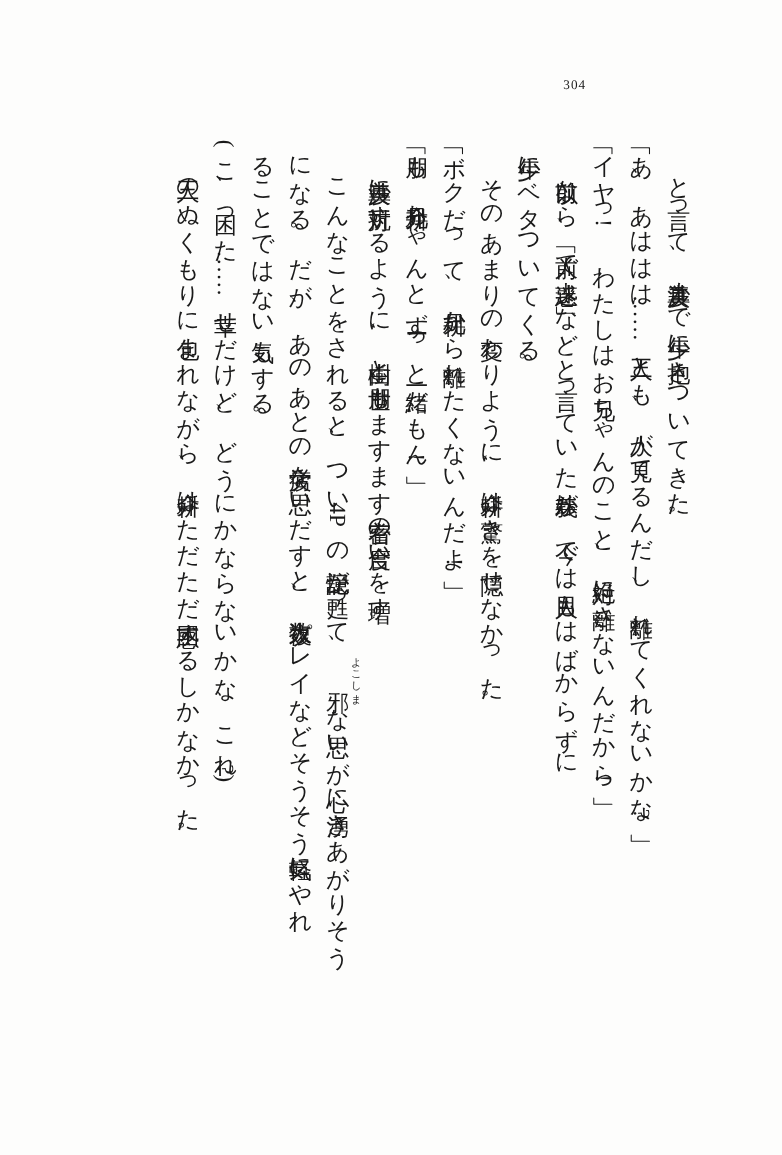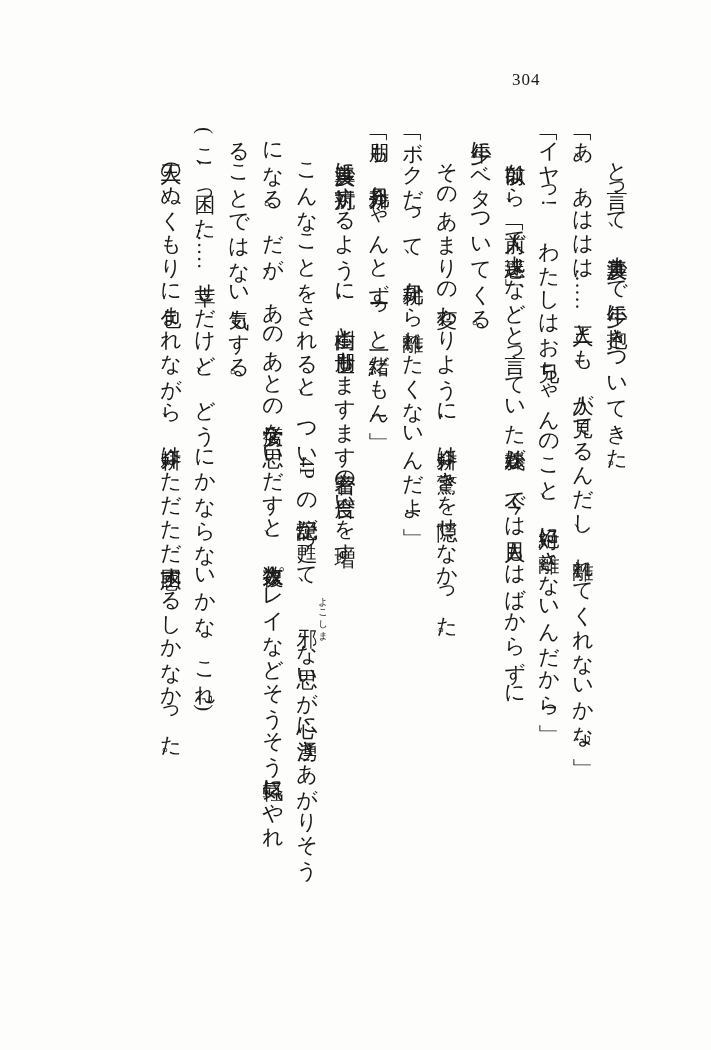--- a/index.html
+++ b/index.html
@@ -11,21 +11,21 @@
     position: relative;
     width: 711px;
     height: 1050px;
     overflow: hidden;
     font-family: "Liberation Serif", "DejaVu Serif", serif;
   }
   .page-number {
     position: absolute;
     top: 70px;
     left: 512px;
-    font-size: 17px;
+    font-size: 12px;
     letter-spacing: 1px;
     font-style: normal;
   }
   .text-columns {
     position: absolute;
     top: 127px;
     right: 77px;
     height: 800px;
     writing-mode: vertical-rl;
     text-orientation: mixed;

